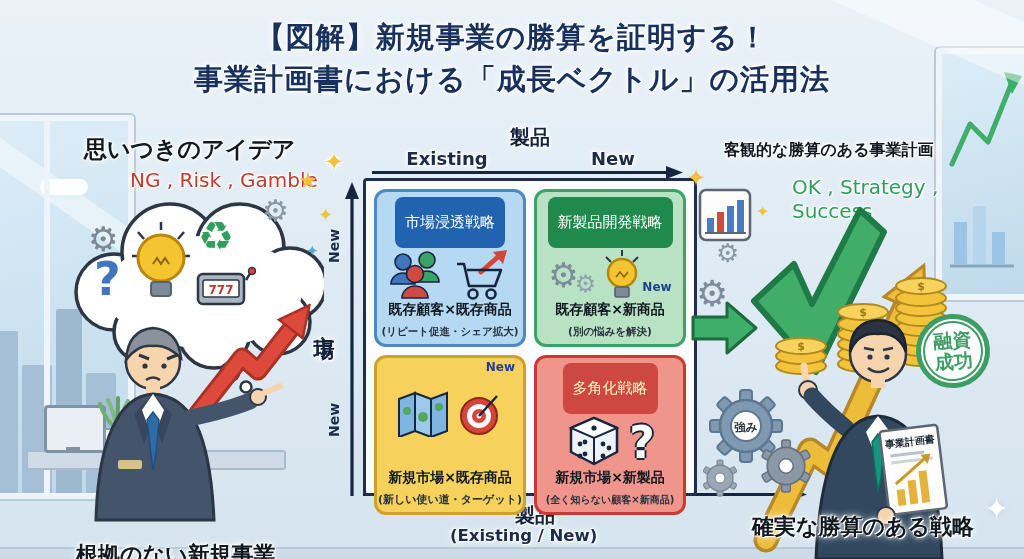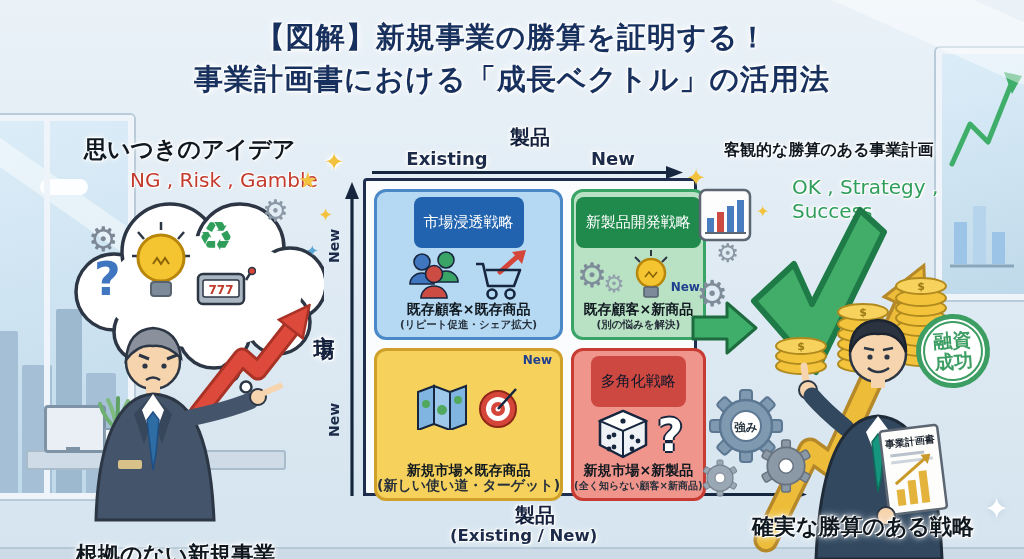--- a/index.html
+++ b/index.html
@@ -29,29 +29,29 @@
   .axis-vert{writing-mode:vertical-rl;letter-spacing:4px;}
   .axis-rot{transform:rotate(-90deg);transform-origin:center;font-weight:800;font-size:14px;color:#1c2b49;text-align:center;}
   
   .matrix{left:363px;top:178px;width:334px;height:318px;background:#fbfcfd;
     border:3px solid #1f2d4e;border-radius:4px;box-sizing:border-box;
     display:grid;grid-template-columns:1fr 1fr;grid-template-rows:1fr 1fr;gap:8px;padding:8px;}
   .q-card{border-radius:12px;border:3px solid;display:flex;flex-direction:column;align-items:center;box-sizing:border-box;position:relative;}
   .q-head{margin-top:5px;padding:16px 10px;border-radius:8px;font-weight:400;font-size:15px;line-height:19px;white-space:nowrap;}
   .q-icons{flex:1;width:100%;display:flex;align-items:center;justify-content:center;gap:6px;position:relative;}
   .q-combo{font-weight:900;font-size:14px;color:#101820;line-height:15px;}
-  .q-note{font-weight:700;font-size:10.5px;color:#27303b;line-height:13px;margin:1px 0 6px;white-space:nowrap;}
+  .q-note{font-weight:700;font-size:10.5px;color:#27303b;line-height:13px;margin:8px 0 6px;white-space:nowrap;}
   .q-blue{background:#b5d9f2;border-color:#4a88c7;}
   .q-blue .q-head{background:#2163ae;color:#fff;}
   .q-green{background:#b9e2c4;border-color:#3aa466;}
   .q-green .q-head{background:#1f8a4c;color:#fff;}
   .q-yellow{background:#f6d25c;border-color:#cfa02a;}
   .q-yellow .q-head{background:#eec43c;color:#8f2718;}
   .q-red{background:#f0958c;border-color:#c73b32;}
-  .q-red .q-head{background:#cd4840;color:#0f172a;}
+  .q-red .q-head{background:#cd4840;color:#fef9c3;}
   .new-tag{font-weight:900;font-size:12px;color:#1f3f8f;}
   
   .glyph{line-height:1;display:inline-block;}
   .badge{width:74px;height:74px;border-radius:50%;background:#fff;border:5px solid #3d9e63;
     box-sizing:border-box;display:flex;align-items:center;justify-content:center;transform:rotate(-4deg);}
   .badge-inner{position:absolute;inset:2px;border:2px solid #3d9e63;border-radius:50%;}
   .badge-text{font-weight:900;font-size:19px;line-height:21px;color:#3d9e63;text-align:center;}
   .qmark-big{font-weight:900;font-size:44px;color:#fff;
     text-shadow:2px 0 0 #17263f,-2px 0 0 #17263f,0 2px 0 #17263f,0 -2px 0 #17263f;}
 </style>
@@ -259,21 +259,21 @@
         <svg width="48" height="48">
           <circle cx="22" cy="26" r="18" fill="#d6453a" stroke="#8f2718" stroke-width="2"></circle>
           <circle cx="22" cy="26" r="12" fill="#ffffff"></circle>
           <circle cx="22" cy="26" r="7" fill="#d6453a"></circle>
           <circle cx="22" cy="26" r="2.5" fill="#ffffff"></circle>
           <line x1="22" y1="26" x2="40" y2="6" stroke="#17263f" stroke-width="2.5"></line>
         </svg>
         <span class="new-tag" style="position:absolute;right:8px;top:2px;">New</span>
       </div>
       <div class="q-combo">新規市場×既存商品</div>
-      <div class="q-note" style="font-size:14px;">(新しい使い道・ターゲット)</div>
+      <div class="q-note" style="font-size:11px;">(新しい使い道・ターゲット)</div>
     </div>
 
     <div class="q-card q-red">
       <div class="q-head">多角化戦略</div>
       <div class="q-icons">
         <svg width="58" height="56">
           <polygon points="29,4 52,14 52,38 29,50 6,38 6,14" fill="#eef2f6" stroke="#17263f" stroke-width="2.5" stroke-linejoin="round"></polygon>
           <polygon points="29,4 52,14 29,24 6,14" fill="#ffffff" stroke="#17263f" stroke-width="2"></polygon>
           <line x1="29" y1="24" x2="29" y2="50" stroke="#17263f" stroke-width="2"></line>
           <circle cx="29" cy="14" r="2.6" fill="#17263f"></circle>

